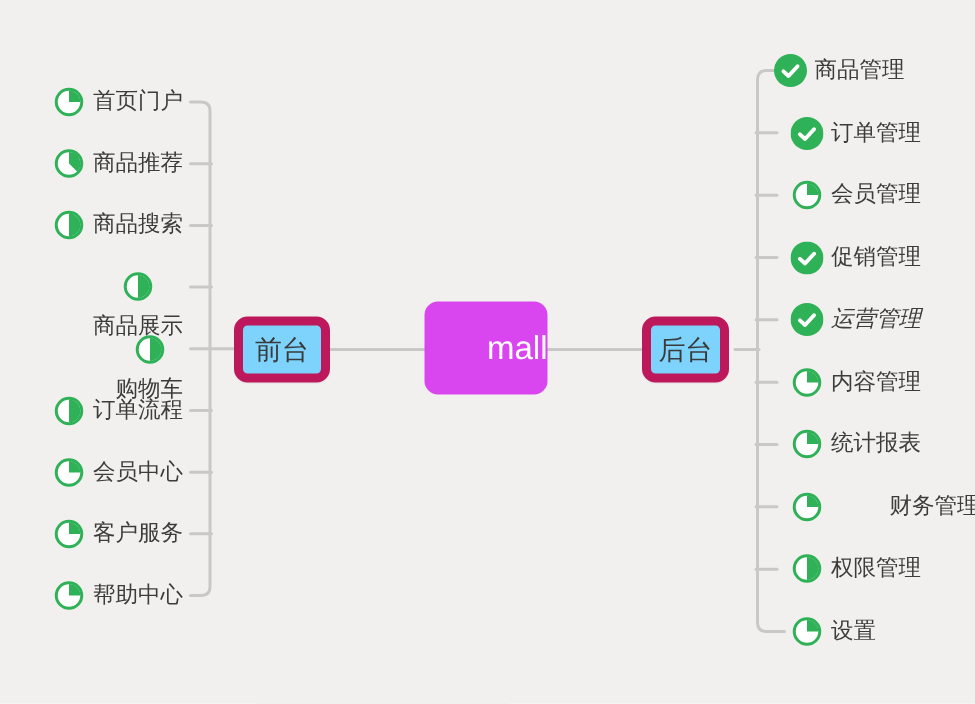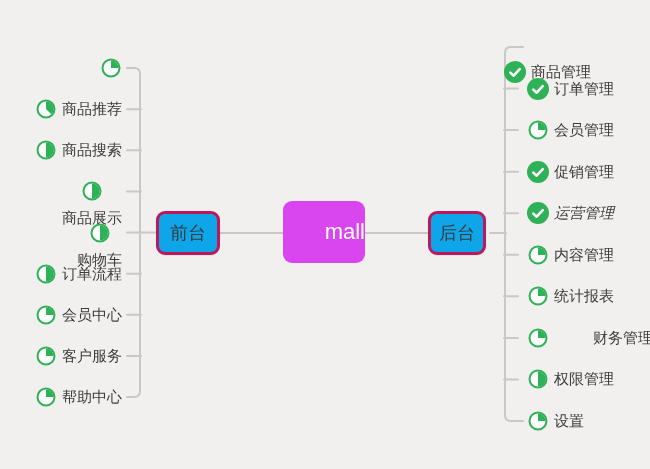--- a/index.html
+++ b/index.html
@@ -1,21 +1,21 @@
 <!DOCTYPE html>
 <html><head>
 <meta charset="utf-8">
 <style>
   html,body{margin:0;padding:0;}
   body{font-family:"Liberation Sans","DejaVu Sans",sans-serif;}
   .stage{position:relative;width:650px;height:469px;background:#f1f0ee;overflow:hidden;}
   .wires{position:absolute;left:0;top:0;width:650px;height:469px;}
   .node{position:absolute;display:flex;align-items:center;justify-content:center;box-sizing:border-box;border-radius:9px;cursor:default;}
   .node.root{left:283px;top:201px;width:82px;height:62px;background:#d946ef;color:#ffffff;font-size:22px;justify-content:flex-end;}
-  .node.branch{background:#0ea5e9;border:3px solid #be185d;color:#3a3a3a;font-size:18px;box-shadow:0 1px 1px rgba(0,0,0,0.04);}
+  .node.branch{background:#7dd3fc;border:6px solid #be185d;color:#3a3a3a;font-size:18px;box-shadow:0 1px 1px rgba(0,0,0,0.04);}
   .node.branch.left{left:156px;top:211px;width:64px;height:44px;}
   .node.branch.right{left:428px;top:211px;width:58px;height:44px;}
   .row{position:absolute;height:22px;display:flex;align-items:center;gap:5px;white-space:nowrap;}
   .row .lbl{font-size:15px;color:#3c3c3c;line-height:22px;}
   .row .ic{width:22px;height:22px;display:inline-flex;align-items:center;justify-content:center;}
 </style>
 </head>
 <body>
 
 <div class="stage">
@@ -55,20 +55,21 @@
   </div>
 
   <div id="left-items">
       <div class="row" style="top: 57px; right: 528px;">
         <span class="ic">
           <svg width="22" height="22" viewBox="0 0 22 22">
     <circle cx="11" cy="11" r="8.5" fill="#fff" stroke="#2fb157" stroke-width="2"></circle>
     <path d="M 11 11 L 11 3.4000000000000004 A 7.6 7.6 0 0 1 18.60 11.00 Z" fill="#2fb157"></path>
   </svg>
         </span>
+        <span class="lbl">首页门户</span>
       </div>
       <div class="row" style="top: 98.125px; right: 528px;">
         <span class="ic">
           <svg width="22" height="22" viewBox="0 0 22 22">
     <circle cx="11" cy="11" r="8.5" fill="#fff" stroke="#2fb157" stroke-width="2"></circle>
     <path d="M 11 11 L 11 3.4000000000000004 A 7.6 7.6 0 0 1 16.37 16.37 Z" fill="#2fb157"></path>
   </svg>
         </span>
         <span class="lbl">商品推荐</span>
       </div>
@@ -130,21 +131,21 @@
         <span class="ic">
           <svg width="22" height="22" viewBox="0 0 22 22">
     <circle cx="11" cy="11" r="8.5" fill="#fff" stroke="#2fb157" stroke-width="2"></circle>
     <path d="M 11 11 L 11 3.4000000000000004 A 7.6 7.6 0 0 1 18.60 11.00 Z" fill="#2fb157"></path>
   </svg>
         </span>
         <span class="lbl">帮助中心</span>
       </div>
     </div>
   <div id="right-items">
-      <div class="row" style="top: 36px; left: 504px; margin-top: 25px;">
+      <div class="row" style="top: 36px; left: 516px;">
         <span class="ic">
           <svg width="22" height="22" viewBox="0 0 22 22">
       <circle cx="11" cy="11" r="11" fill="#2fb157"></circle>
       <path d="M6.3 11.6 L9.7 14.7 L15.7 8.2" fill="none" stroke="#fff" stroke-width="2.6" stroke-linecap="round" stroke-linejoin="round"></path>
     </svg>
         </span>
         <span class="lbl">商品管理</span>
       </div>
       <div class="row" style="top: 77.5556px; left: 527px;">
         <span class="ic">

